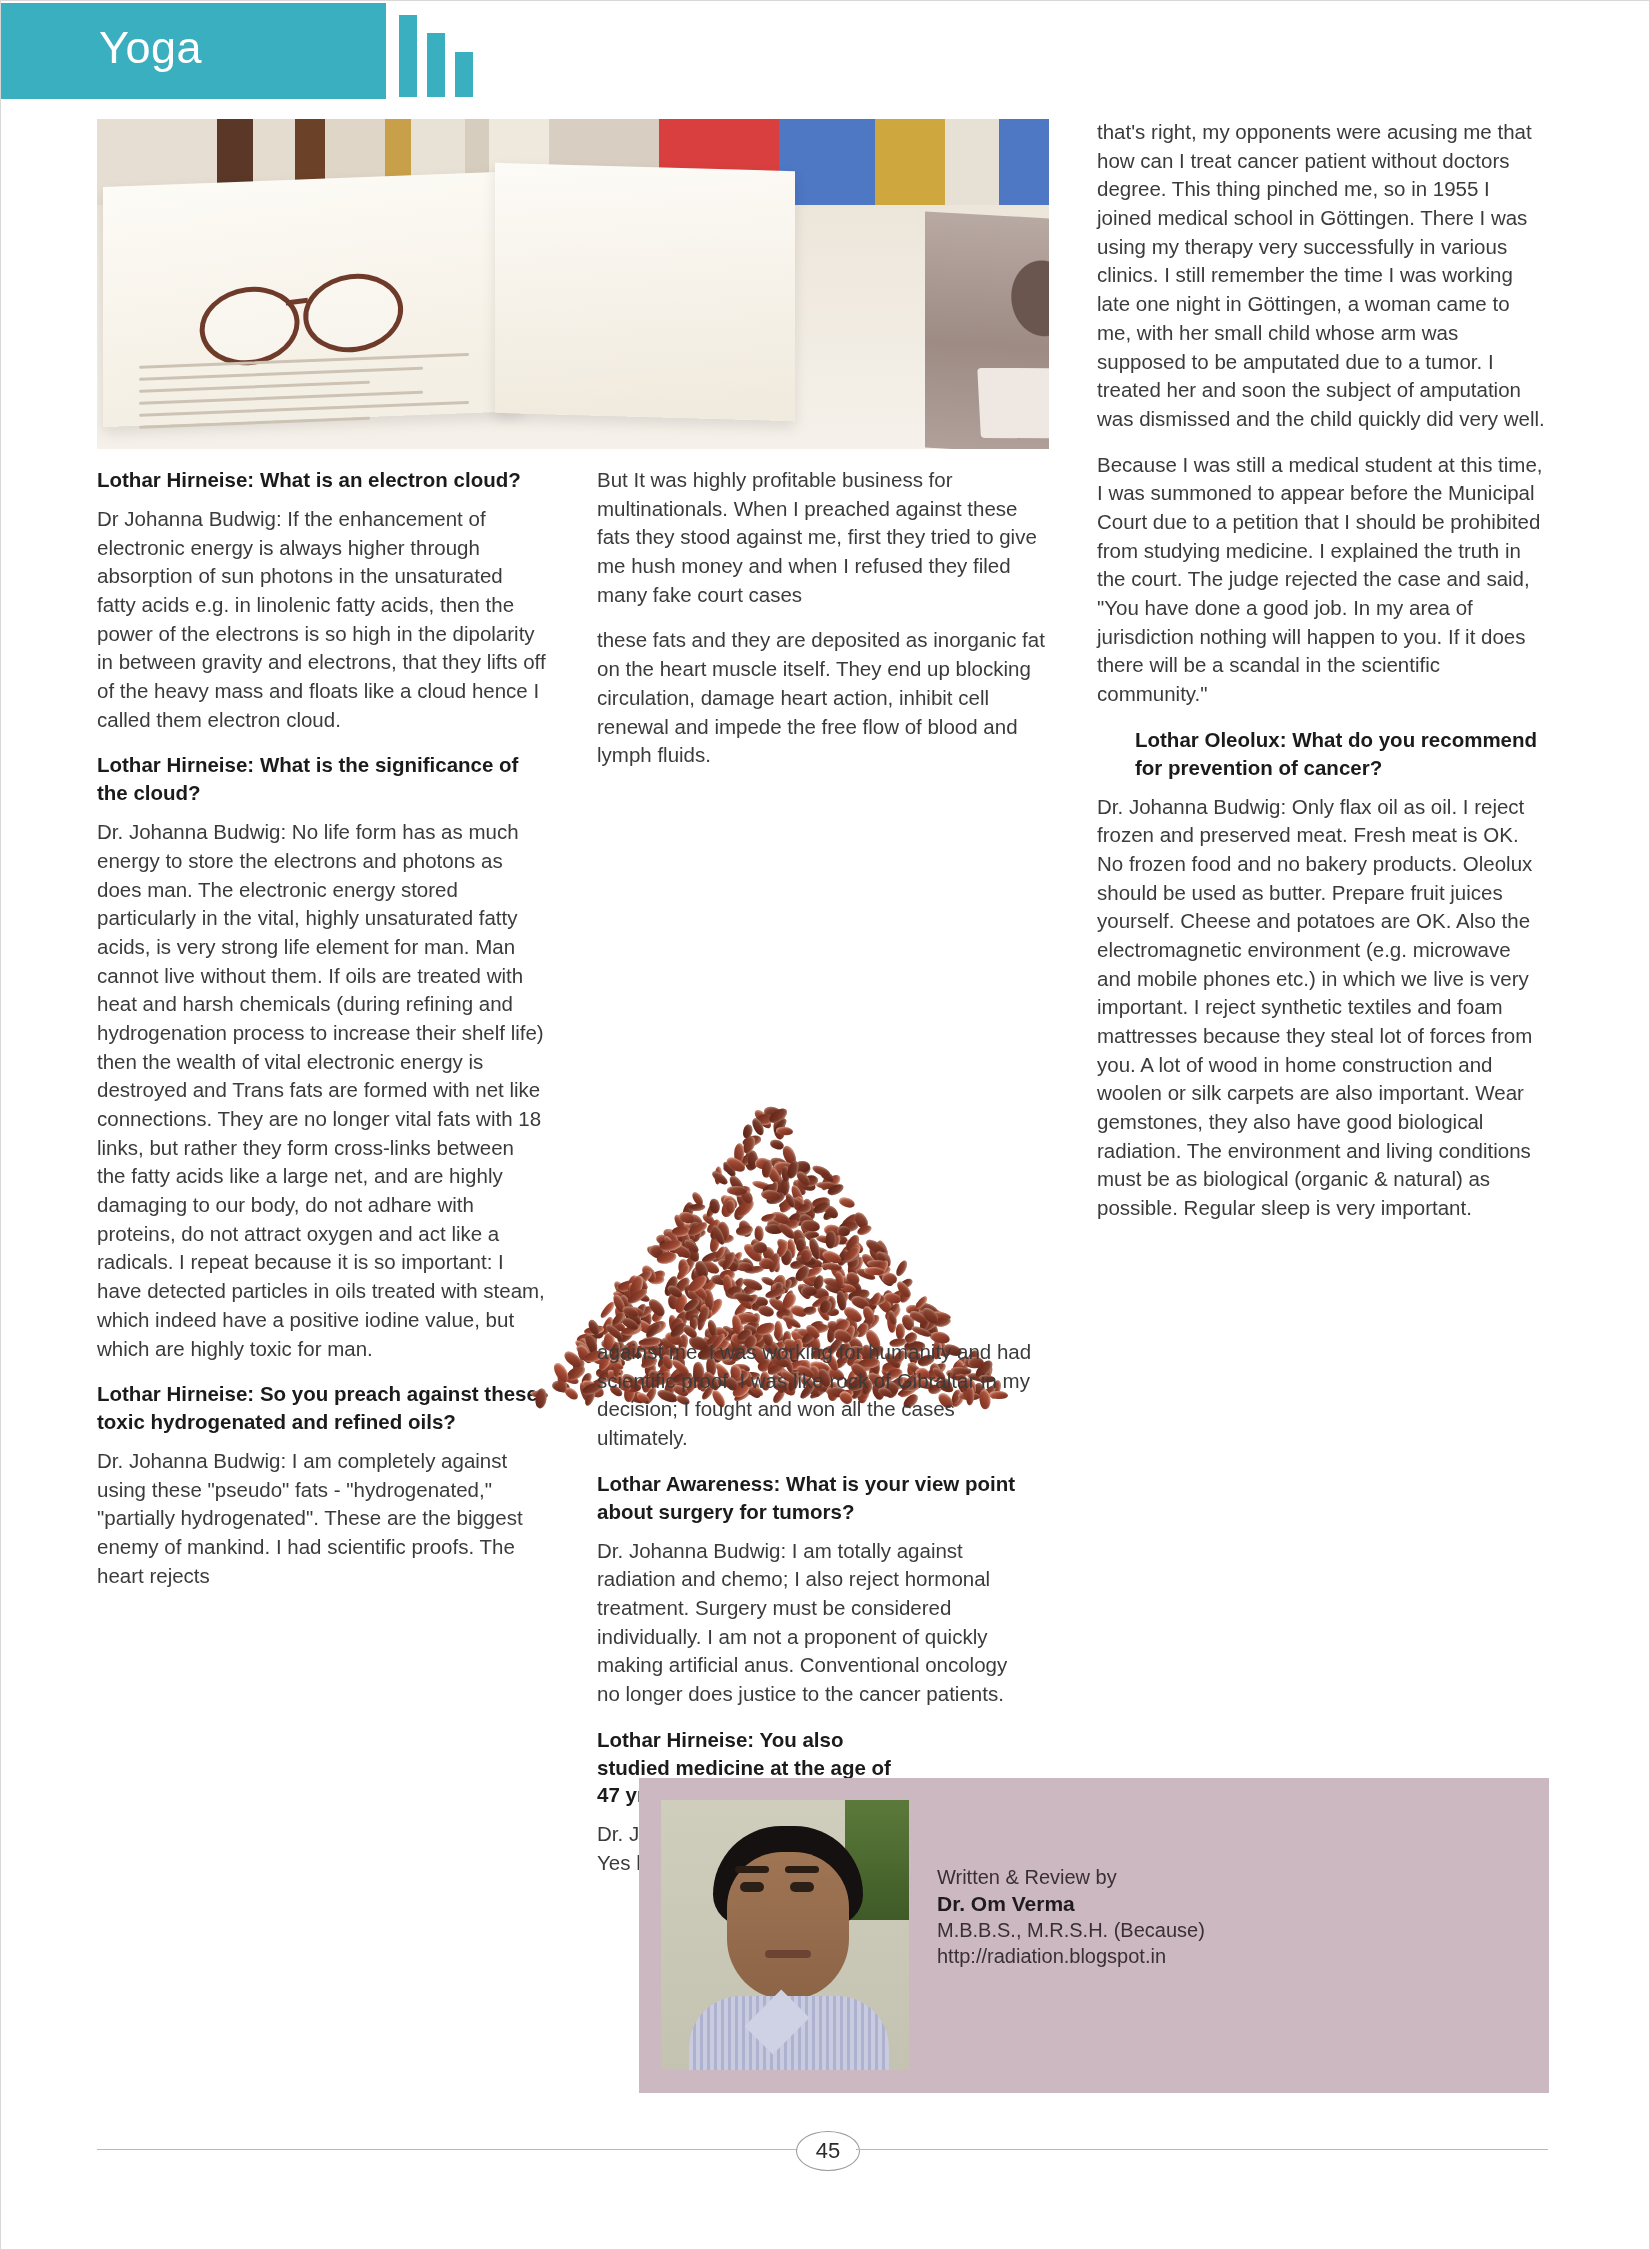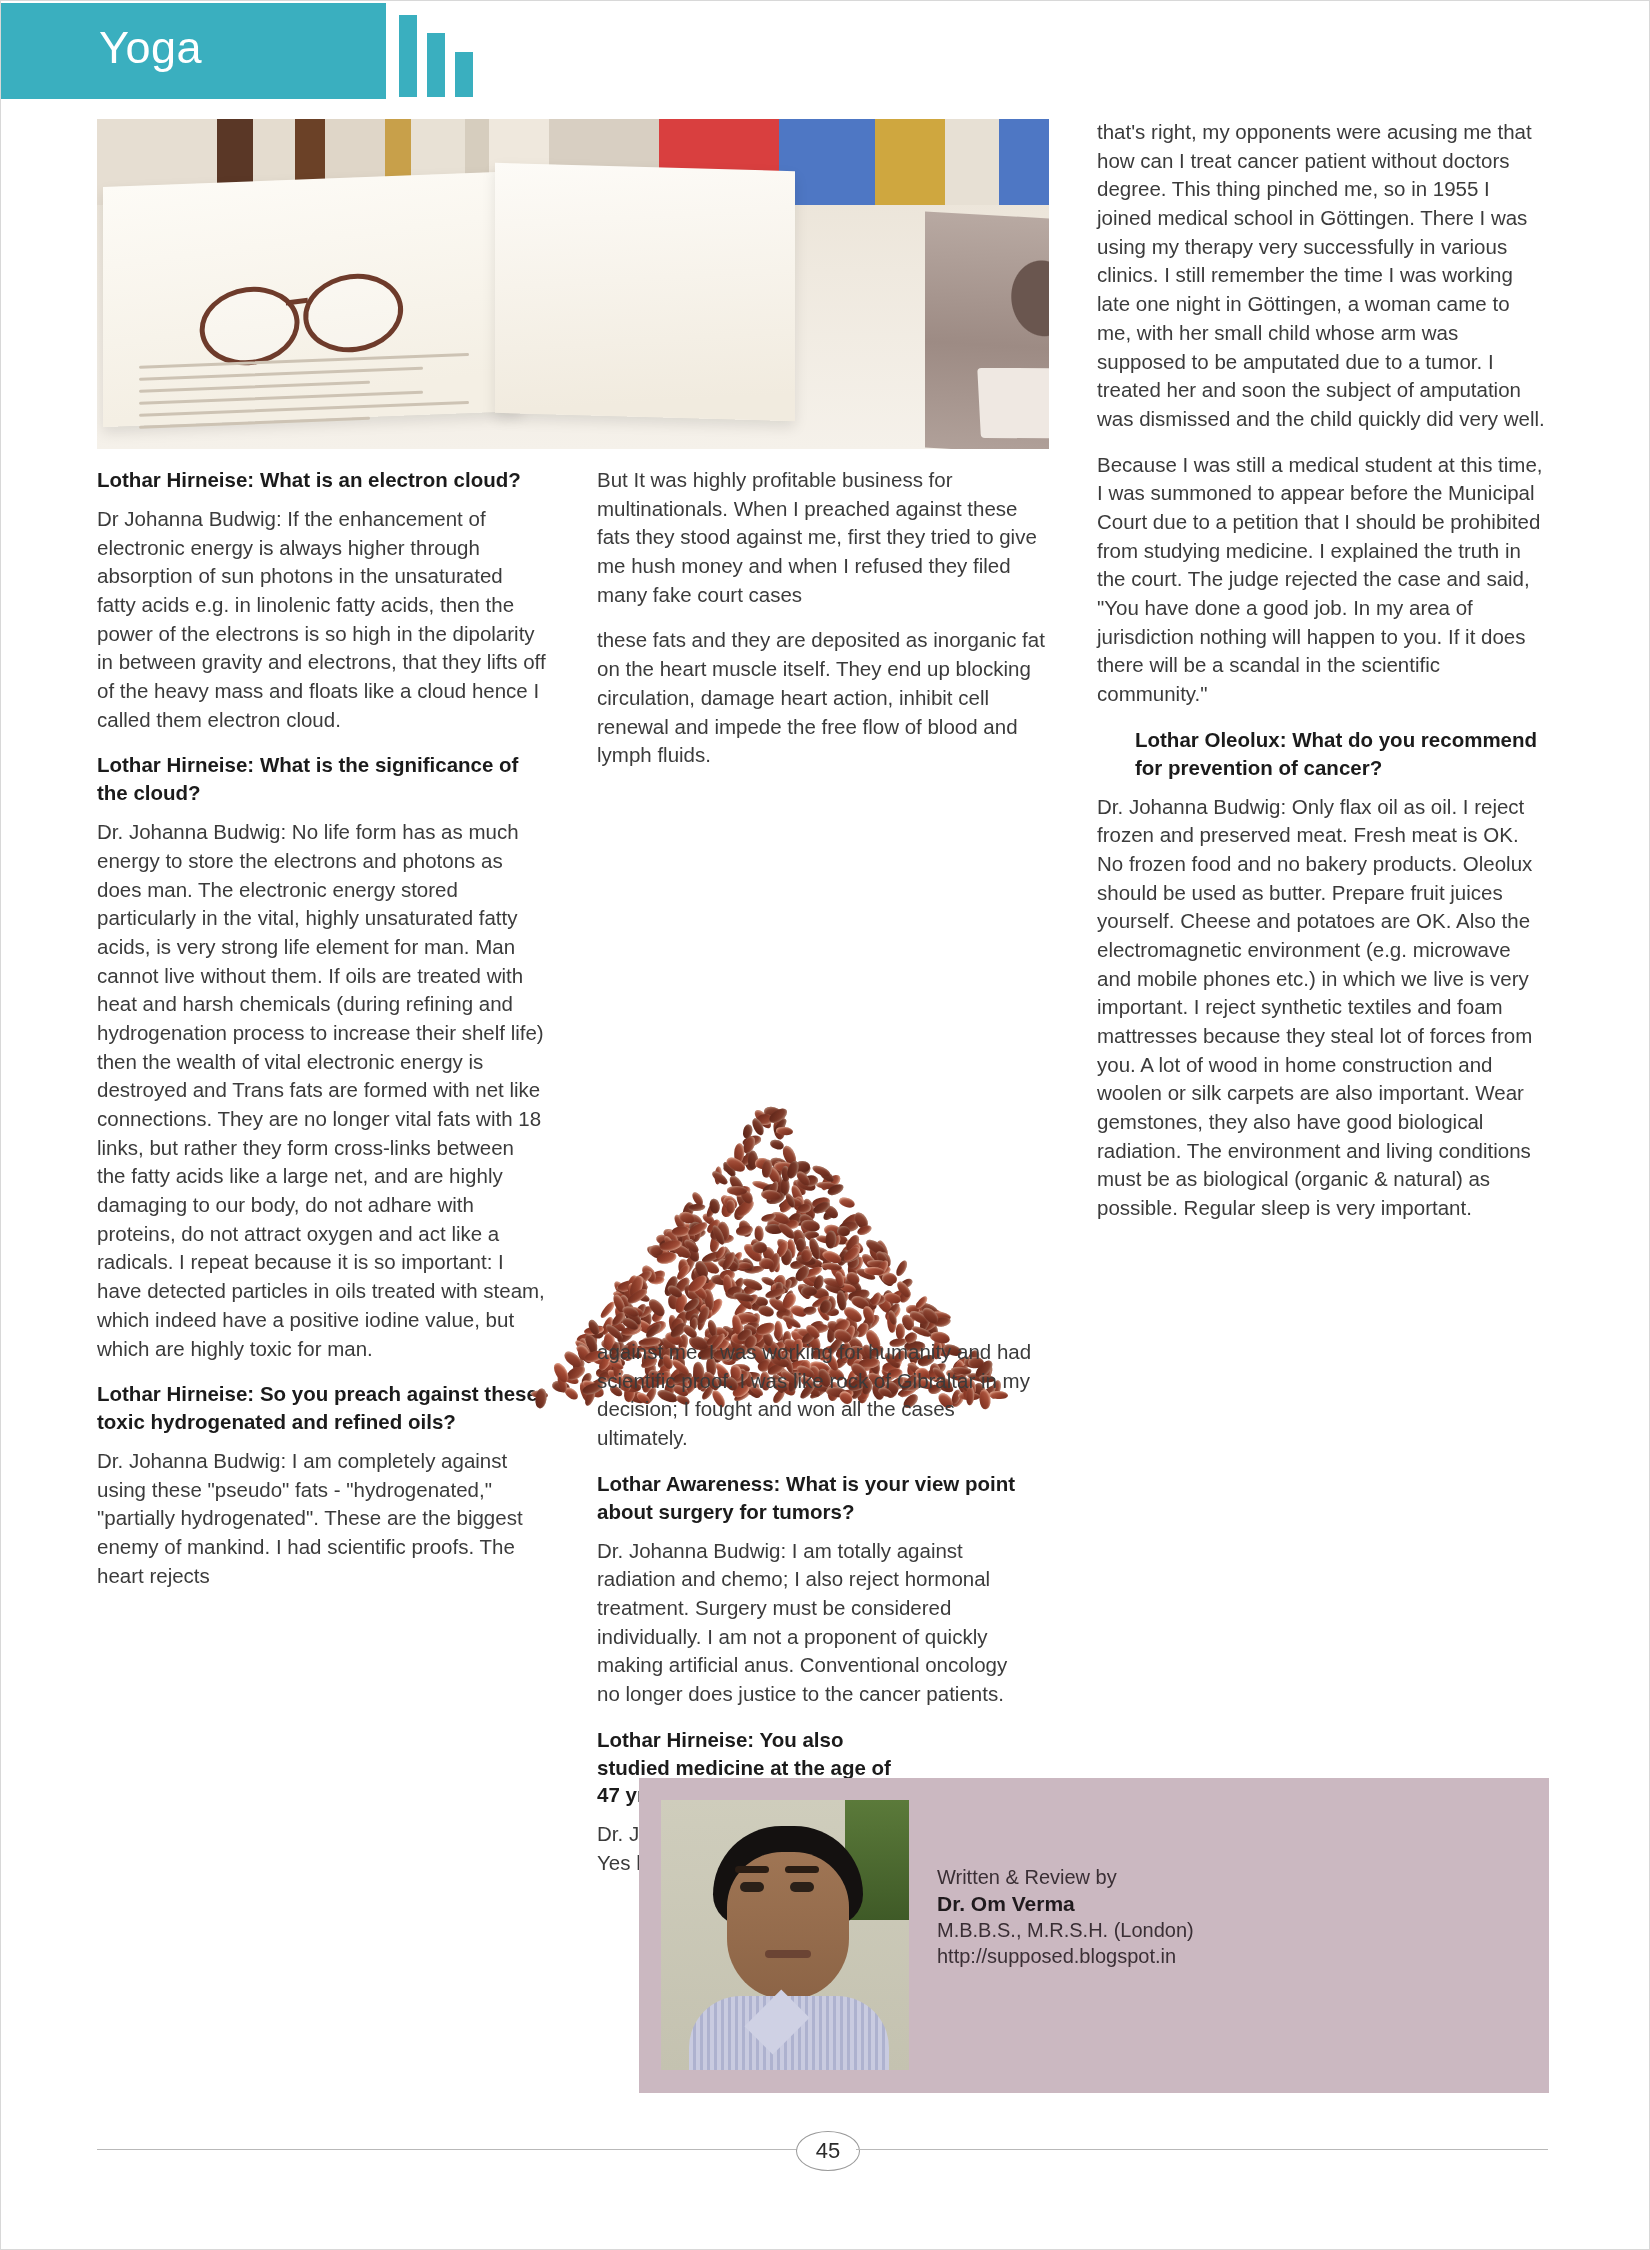--- a/index.html
+++ b/index.html
@@ -1040,22 +1040,22 @@
         <div class="ap-brow r"></div>
       <div class="ap-eye l"></div>
         <div class="ap-eye r"></div>
       <div class="ap-mouth"></div>
       <div class="ap-shirt"></div>
       <div class="ap-collar"></div>
     </div>
     <div class="author-text">
       <div>Written &amp; Review by</div>
       <div class="nm">Dr. Om Verma</div>
-      <div>M.B.B.S., M.R.S.H. (London)</div>
-      <div>http://supposed.blogspot.in</div>
+      <div>M.B.B.S., M.R.S.H. (Because)</div>
+      <div>http://radiation.blogspot.in</div>
     </div>
   </div>
 
   <div class="footer">
     <div class="f-rule l"></div>
     <div class="f-num">45</div>
     <div class="f-rule r"></div>
   </div>
 
 </div>

